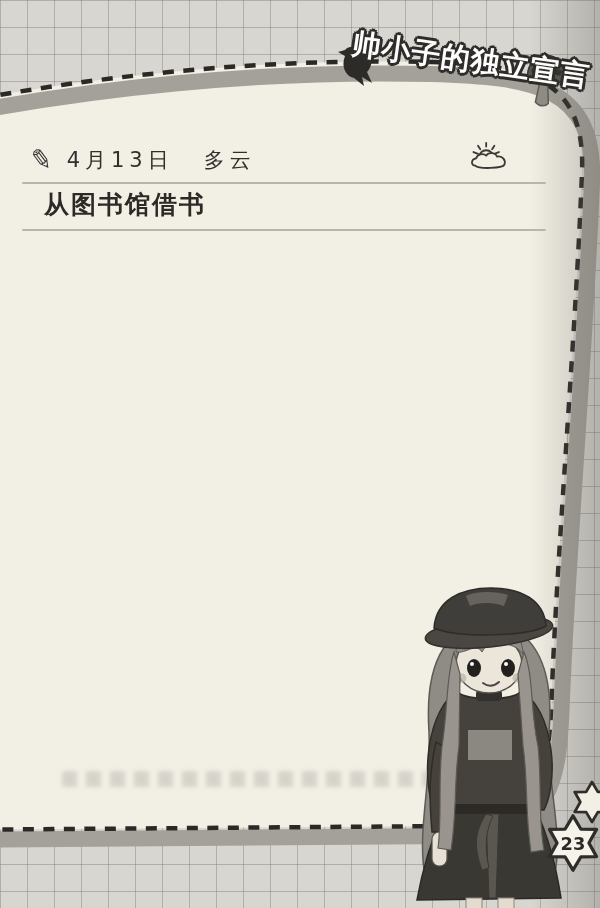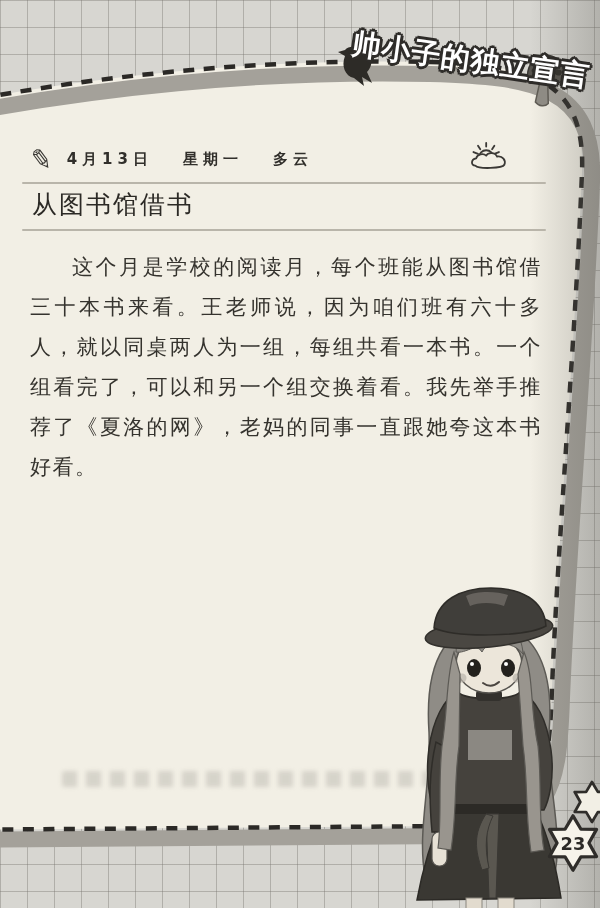--- a/index.html
+++ b/index.html
@@ -26,27 +26,27 @@
     text-shadow:
       -2px -2px 0 #2f2d2a, 2px -2px 0 #2f2d2a, -2px 2px 0 #2f2d2a, 2px 2px 0 #2f2d2a,
       -3px 0 0 #2f2d2a, 3px 0 0 #2f2d2a, 0 -3px 0 #2f2d2a, 0 3px 0 #2f2d2a;
     white-space:nowrap;z-index:5;
   }
   .deco{position:absolute;z-index:4;}
   
   .content{position:absolute;left:0;top:0;width:600px;height:908px;z-index:3;color:#312f2b;}
   .date-row{position:absolute;left:30px;top:141px;width:478px;display:flex;align-items:center;}
   .pencil{font-size:27px;line-height:1;transform:rotate(8deg);color:#3a3834;}
-  .date-txt{font-size:15px;font-weight:700;letter-spacing:5px;margin-left:14px;}
+  .date-txt{font-size:21px;font-weight:400;letter-spacing:5px;margin-left:14px;}
   .gap{margin-left:30px;}
   .cloud-wrap{margin-left:auto;}
   .sep{position:absolute;left:22px;width:524px;height:2px;background:#b9b5aa;border-radius:1px;}
   .sep1{top:182px;}
   .sep2{top:229px;}
-  .entry-title{position:absolute;left:32px;top:188px;font-size:25px;font-weight:400;letter-spacing:2px;color:#2c2a26;}
+  .entry-title{position:absolute;left:44px;top:188px;font-size:25px;font-weight:700;letter-spacing:2px;color:#2c2a26;}
   .body-text{
     position:absolute;left:30px;top:247px;width:512px;
     font-family:"DejaVu Serif","Liberation Serif",serif;
     font-size:21px;line-height:40px;letter-spacing:1.5px;
     text-align:justify;color:#35332e;
   }
   .body-text p{margin:0;text-indent:2em;}
   .girl-spacer{float:right;width:150px;height:360px;margin-top:158px;}
   .ghost{
     position:absolute;left:62px;top:771px;width:396px;height:16px;z-index:2;
@@ -88,21 +88,20 @@
       <ellipse cx="11" cy="20" rx="2.6" ry="2.3" fill="#35332e"></ellipse>
       <path d="M18,31 L16,51 C20,55 26,55 29,51 L26,31 Z" fill="#8e8b84" stroke="#5f5c55" stroke-width="1.5"></path>
     </g>
   </svg>
 
   <div class="content">
 
     <div class="date-row">
       <span class="pencil">✎</span>
       <span class="date-txt">4月13日</span>
-      <span class="date-txt gap">星期一</span>
       <span class="date-txt gap">多云</span>
       <span class="cloud-wrap">
         <svg width="40" height="33" viewBox="0 0 44 36">
           <g stroke="#3b3936" stroke-width="2" stroke-linecap="round">
             <line x1="20" y1="2" x2="20" y2="6"></line>
             <line x1="11" y1="5" x2="13.5" y2="9"></line>
             <line x1="29" y1="5" x2="26.5" y2="9"></line>
             <line x1="6" y1="12" x2="11" y2="14"></line>
             <line x1="34" y1="12" x2="29" y2="14"></line>
           </g>
@@ -110,21 +109,20 @@
           <path d="M8,27 C3,27 3,20 9,19 C10,14 17,13 20,16 C22,12 30,12 32,17 C38,16 42,21 40,26 C38,30 12,31 8,27 Z" fill="#f2efe5" stroke="#3b3936" stroke-width="2" stroke-linejoin="round"></path>
         </svg>
       </span>
     </div>
 
     <div class="sep sep1"></div>
     <div class="entry-title">从图书馆借书</div>
     <div class="sep sep2"></div>
 
     <div class="body-text">
-      <p><span>这个月是学校的阅读月，每个班能从图书馆借三十本书来看。王老师说，因为咱们班有六十多人，就以同桌两人为一组，每组共看一本书。一个组看完了，可以和另一个组交换着看。我先举手推荐了《夏洛的网》，老妈的同事一直跟她夸这本书好看。</span></p>
     </div>
   </div>
 
   <div class="ghost"></div>
 
   <svg class="girl" width="186" height="330" viewBox="0 0 186 330">
 
     <path d="M92,42 C44,48 29,92 33,152 C35,206 21,252 29,296 L61,302 C56,242 58,200 56,150 L61,108 Z" fill="#8f8c86" stroke="#5c5a55" stroke-width="1.5"></path>
     <path d="M94,42 C142,48 158,92 153,152 C151,206 167,248 159,294 L127,300 C132,242 130,200 132,150 L127,108 Z" fill="#8f8c86" stroke="#5c5a55" stroke-width="1.5"></path>
 

